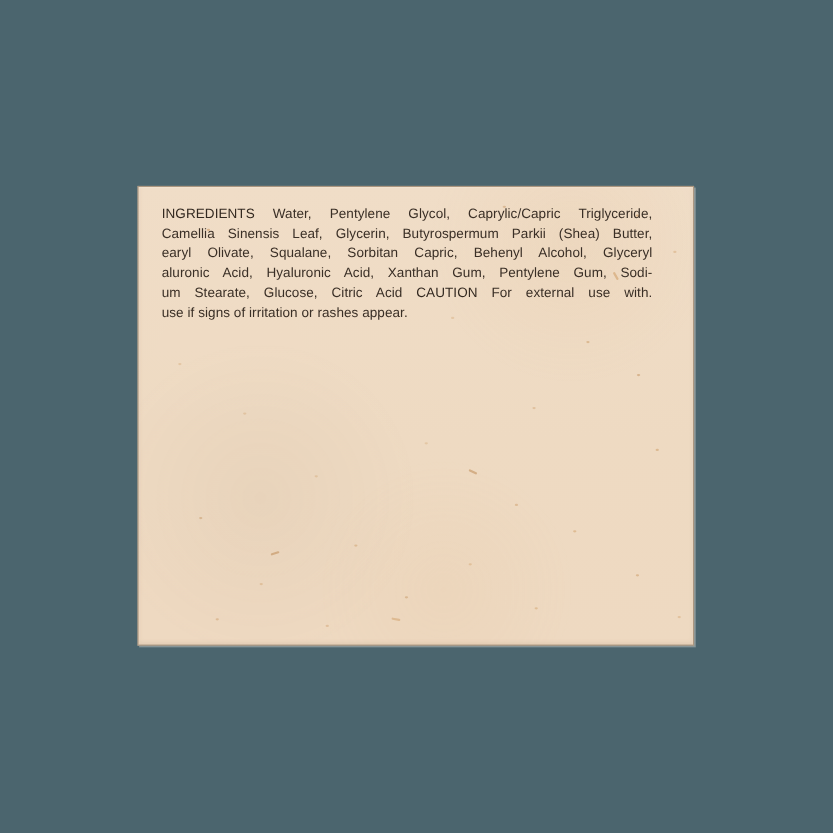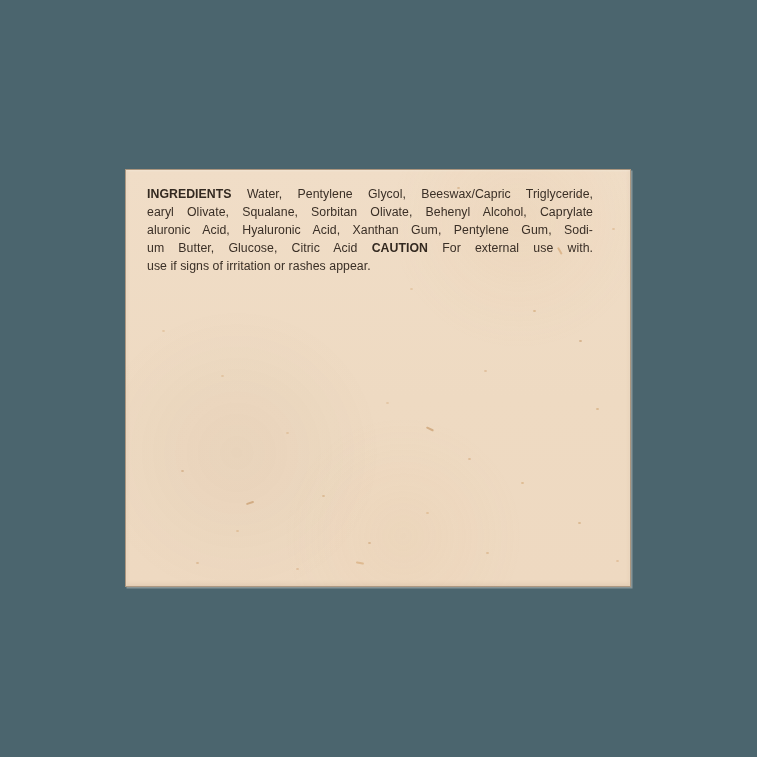--- a/index.html
+++ b/index.html
@@ -109,36 +109,37 @@
     text-align-last: justify;
     white-space: normal;
     height: 18px;
     overflow: hidden;
   }
   .line.last {
     text-align: center;
     text-align-last: left;
   }
   .line b {
-    font-weight: 700;
+    font-weight: 400;
     color: #332920;
   }
 </style>
 </head>
 <body>
 
 <div class="stage">
   <div class="card">
     <div class="flecks"></div>
     <div class="fiber f1"></div>
     <div class="fiber f2"></div>
     <div class="fiber f3"></div>
     <div class="fiber f4"></div>
 
     <div class="label-text">
-      <div class="line"><b>INGREDIENTS </b><span>Water, Pentylene Glycol, Beeswax/Capric Triglyceride,</span></div>
-      <div class="line"><span>earyl Olivate, Squalane, Sorbitan Olivate, Behenyl Alcohol, Caprylate</span></div>
+      <div class="line"><b>INGREDIENTS </b><span>Water, Pentylene Glycol, Caprylic/Capric Triglyceride,</span></div>
+      <div class="line"><span>Camellia Sinensis Leaf, Glycerin, Butyrospermum Parkii (Shea) Butter,</span></div>
+      <div class="line"><span>earyl Olivate, Squalane, Sorbitan Capric, Behenyl Alcohol, Glyceryl</span></div>
       <div class="line"><span>aluronic Acid, Hyaluronic Acid, Xanthan Gum, Pentylene Gum, Sodi-</span></div>
-      <div class="line"><span>um Butter, Glucose, Citric Acid </span><b>CAUTION</b><span> For external use with.</span></div>
+      <div class="line"><span>um Stearate, Glucose, Citric Acid </span><b>CAUTION</b><span> For external use with.</span></div>
       <div class="line last"><span>use if signs of irritation or rashes appear.</span></div>
     </div>
   </div>
 </div>
 
 </body></html>

